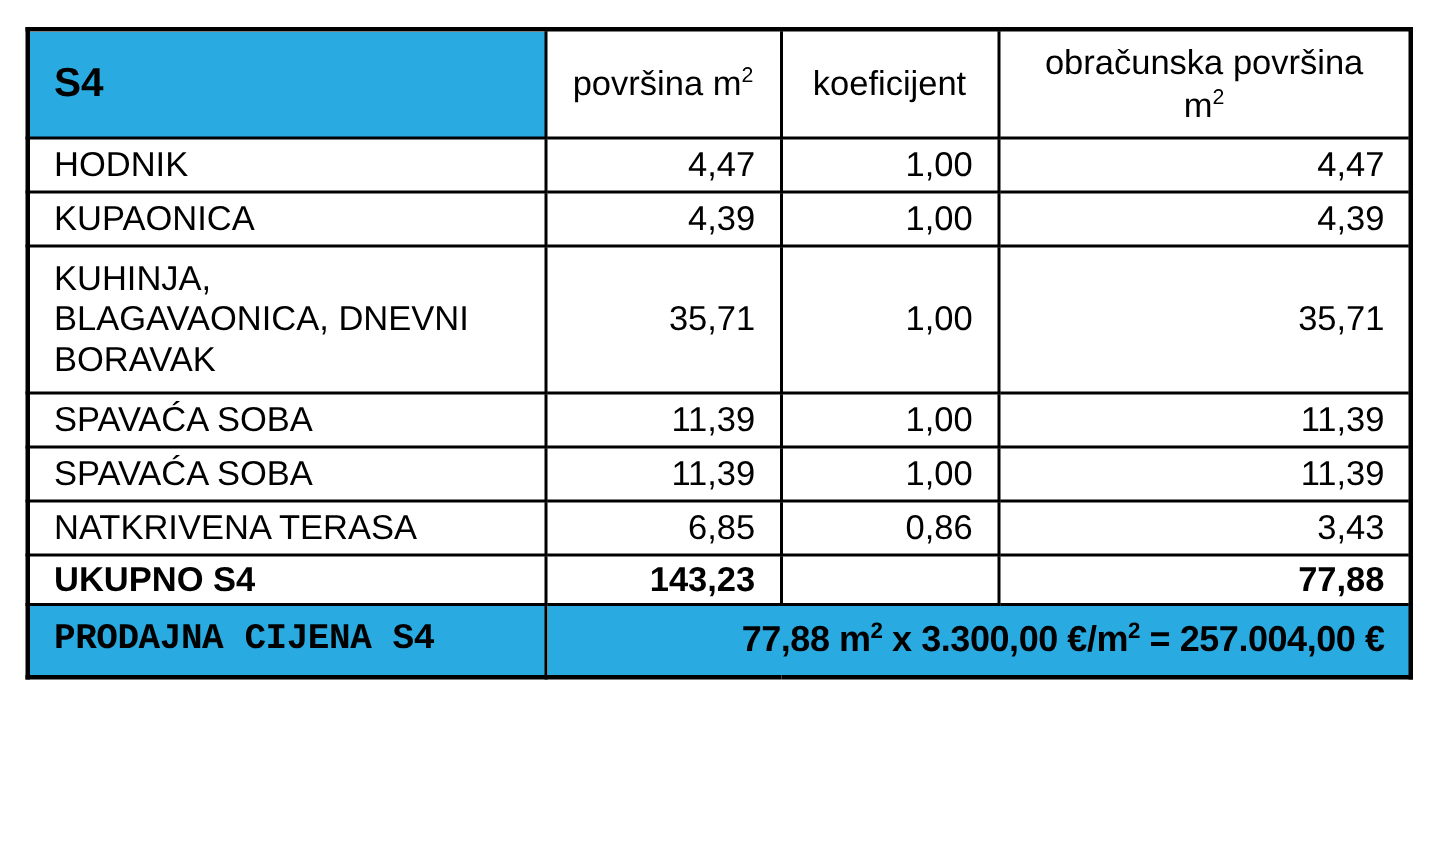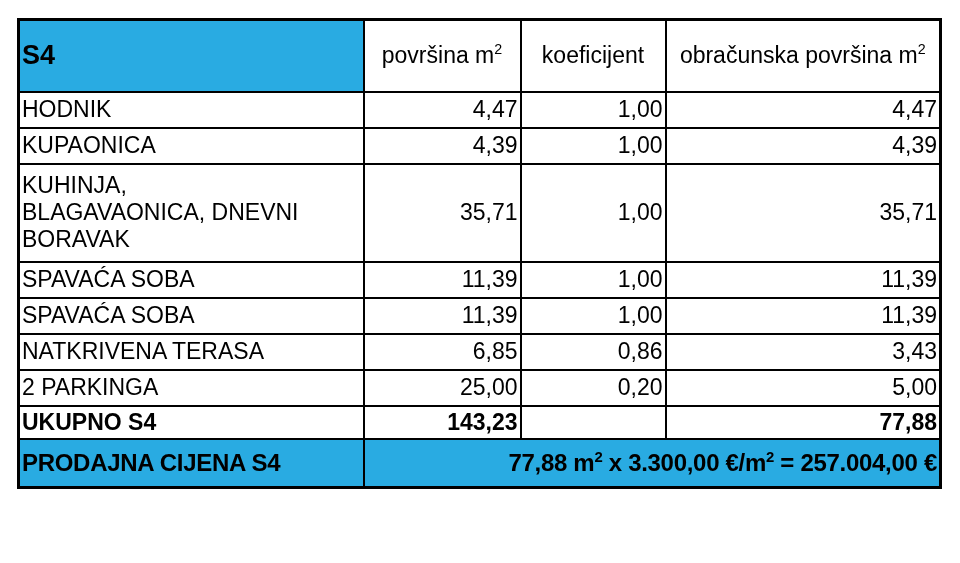--- a/index.html
+++ b/index.html
@@ -16,21 +16,21 @@
     left: 17px; top: 18px;
   }
   table.area-table {
     border-collapse: collapse;
     table-layout: fixed;
     width: 922px;
     border: 3px solid #000;
   }
   td, th {
     border: 2px solid #000;
-    padding: 2px 2px;
+    padding: 2px 16px;
     font-size: 23px;
     font-weight: normal;
     vertical-align: middle;
     overflow: hidden;
   }
   tr.header-row { height: 72px; }
   tr.r-std  { height: 36px; margin-left: 36px; }
   tr.r-tall { height: 98px; }
   tr.total-row { height: 27px; margin-left: 48px; }
   tr.price-row { height: 49px; }
@@ -53,21 +53,21 @@
   }
 
   tr.total-row td { font-weight: bold; }
 
   tr.price-row td {
     background: var(--accent);
     font-weight: bold;
     font-size: 24px;
     letter-spacing: -0.3px;
   }
-  td.price-label { text-align: left; }
+  td.price-label { text-align: left; font-family: Liberation Mono, monospace; }
   td.price-formula { text-align: right; padding-left: 8px; }
 </style>
 </head>
 <body>
 
 <div class="sheet">
   <table class="area-table">
     <colgroup>
       <col style="width:345px">
       <col style="width:157px">
@@ -114,26 +114,20 @@
         <td class="num-cell">11,39</td>
         <td class="num-cell">1,00</td>
         <td class="num-cell">11,39</td>
       </tr>
       <tr class="r-std">
         <td class="name-cell">NATKRIVENA TERASA</td>
         <td class="num-cell">6,85</td>
         <td class="num-cell">0,86</td>
         <td class="num-cell">3,43</td>
       </tr>
-      <tr class="r-std">
-        <td class="name-cell">2 PARKINGA</td>
-        <td class="num-cell">25,00</td>
-        <td class="num-cell">0,20</td>
-        <td class="num-cell">5,00</td>
-      </tr>
       <tr class="total-row">
         <td class="name-cell">UKUPNO S4</td>
         <td class="num-cell">143,23</td>
         <td class="num-cell"></td>
         <td class="num-cell">77,88</td>
       </tr>
       <tr class="price-row">
         <td class="price-label">PRODAJNA CIJENA S4</td>
         <td class="price-formula" colspan="3"><span>77,88 m</span><sup class="sq">2</sup><span> x 3.300,00 €/m</span><sup class="sq">2</sup><span> = 257.004,00 €</span></td>
       </tr>

